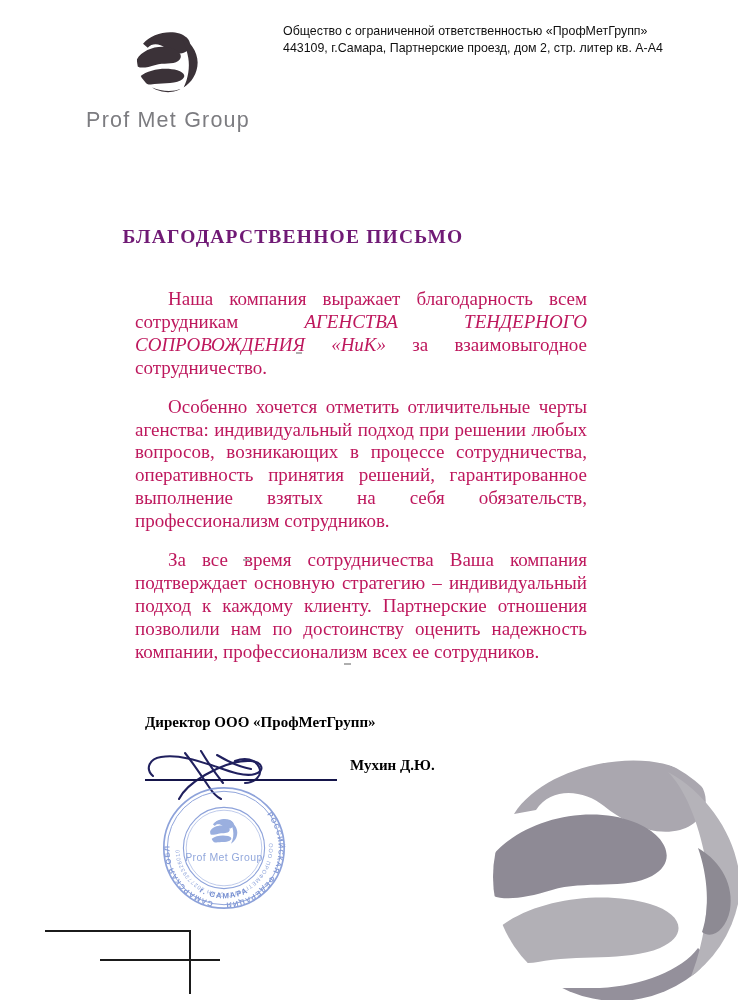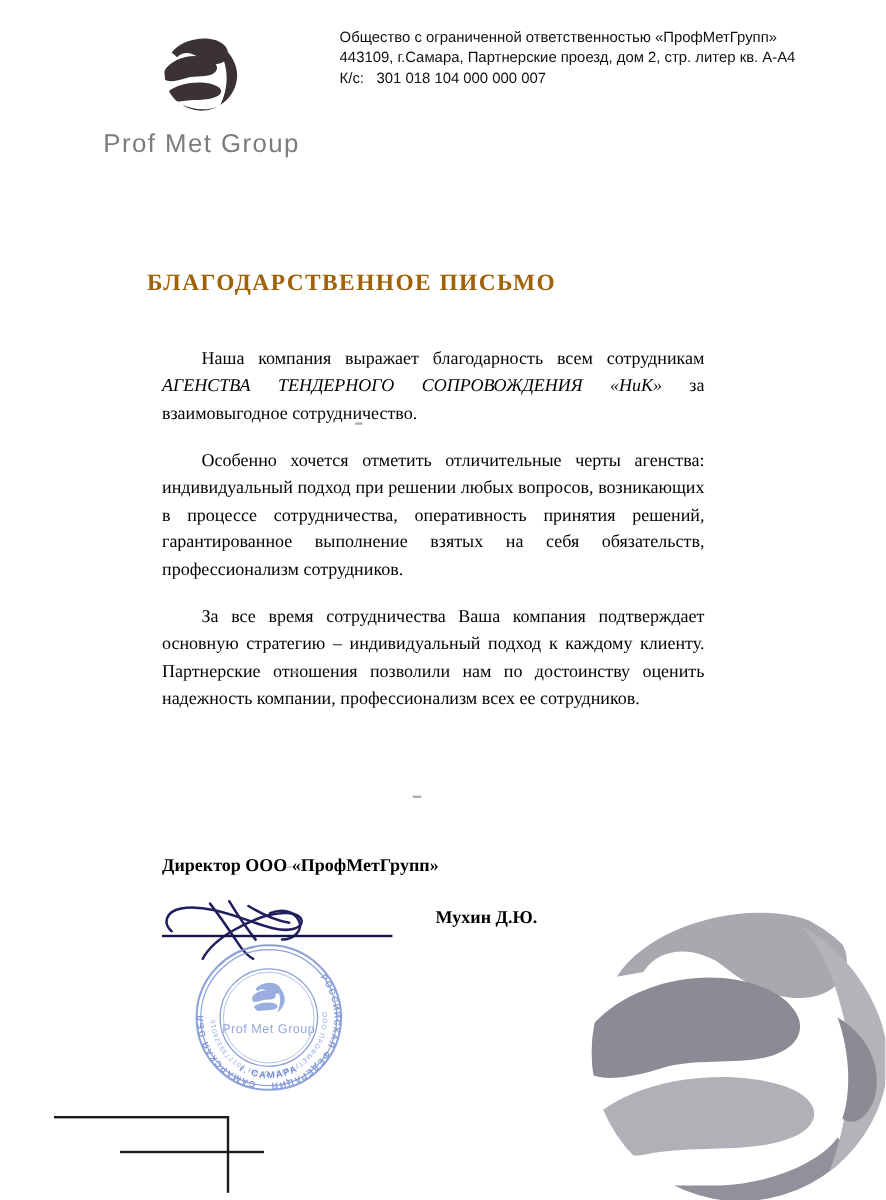--- a/index.html
+++ b/index.html
@@ -68,46 +68,46 @@
   
   #doc-title {
     position: absolute;
     left: 0;
     top: 226px;
     width: 586px;
     text-align: center;
     font-size: 19.5px;
     font-weight: bold;
     letter-spacing: 1.2px;
-    color: #a16207;
+    color: #701a75;
   }
 
   
   #body-copy {
     position: absolute;
     left: 135px;
     top: 288px;
     width: 452px;
-    font-size: 15px;
+    font-size: 19px;
     line-height: 22.9px;
     text-align: justify;
     text-justify: inter-word;
-    color: #000000;
+    color: #be185d;
   }
   #body-copy p {
     margin: 0 0 16px 0;
     text-indent: 33px;
   }
   #body-copy p:last-child { margin-bottom: 0; }
   .ital { font-style: italic; }
 
   
   #signature-block {
     position: absolute;
-    left: 135px;
+    left: 145px;
     top: 714px;
     width: 420px;
   }
   #signatory-title {
     font-size: 15px;
     font-weight: bold;
     color: #000;
     white-space: nowrap;
   }
   #signature-row {
@@ -131,21 +131,20 @@
     height: 70px;
   }
   #signatory-name {
     position: absolute;
     left: 205px;
     top: 4px;
     font-size: 15px;
     font-weight: bold;
     color: #000;
     white-space: nowrap;
-    margin-left: 23px;
   }
 
   
   #company-stamp {
     position: absolute;
     left: 124px;
     top: 778px;
     width: 200px;
     height: 140px;
     opacity: 0.86;
@@ -193,24 +192,20 @@
           <path d="M66 18 C78 24, 88 38, 88 52 C88 66, 80 78, 70 84 C76 72, 78 58, 76 46 C74 34, 70 24, 66 18 Z"></path>
           <path d="M30 84 C40 89, 56 90, 66 86 C58 92, 44 93, 34 89 Z"></path>
         </g>
       </svg>
       <div id="logo-wordmark">Prof Met Group</div>
     </div>
 
     <div id="company-details">
       <div class="detail-line">Общество с ограниченной ответственностью «ПрофМетГрупп»</div>
       <div class="detail-line">443109, г.Самара, Партнерские проезд, дом 2, стр. литер кв. А-А4</div>
-      <div class="detail-line">
-        <span>К/с:</span>
-        <span class="gap-sm"></span><span>301 018 104 000 000 007</span>
-      </div>
     </div>
   </div>
 
   <div id="doc-title">БЛАГОДАРСТВЕННОЕ ПИСЬМО</div>
 
   <div id="body-copy">
     <p><span>Наша компания выражает благодарность всем сотрудникам </span><span class="ital">АГЕНСТВА ТЕНДЕРНОГО СОПРОВОЖДЕНИЯ «НиК»</span><span> за взаимовыгодное сотрудничество.</span></p>
     <p>Особенно хочется отметить отличительные черты агенства: индивидуальный подход при решении любых вопросов, возникающих в процессе сотрудничества, оперативность принятия решений, гарантированное выполнение взятых на себя обязательств, профессионализм сотрудников.</p>
     <p>За все время сотрудничества Ваша компания подтверждает основную стратегию – индивидуальный подход к каждому клиенту. Партнерские отношения позволили нам по достоинству оценить надежность компании, профессионализм всех ее сотрудников.</p>
   </div>

